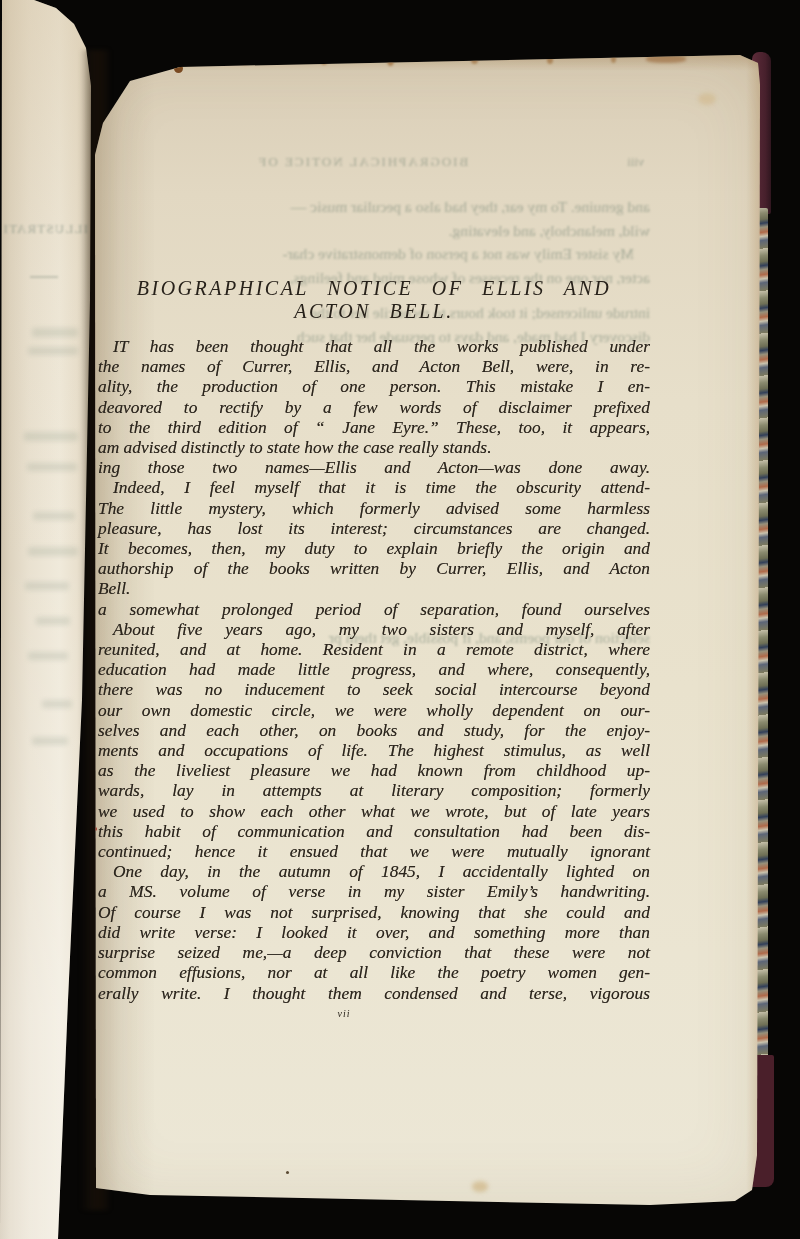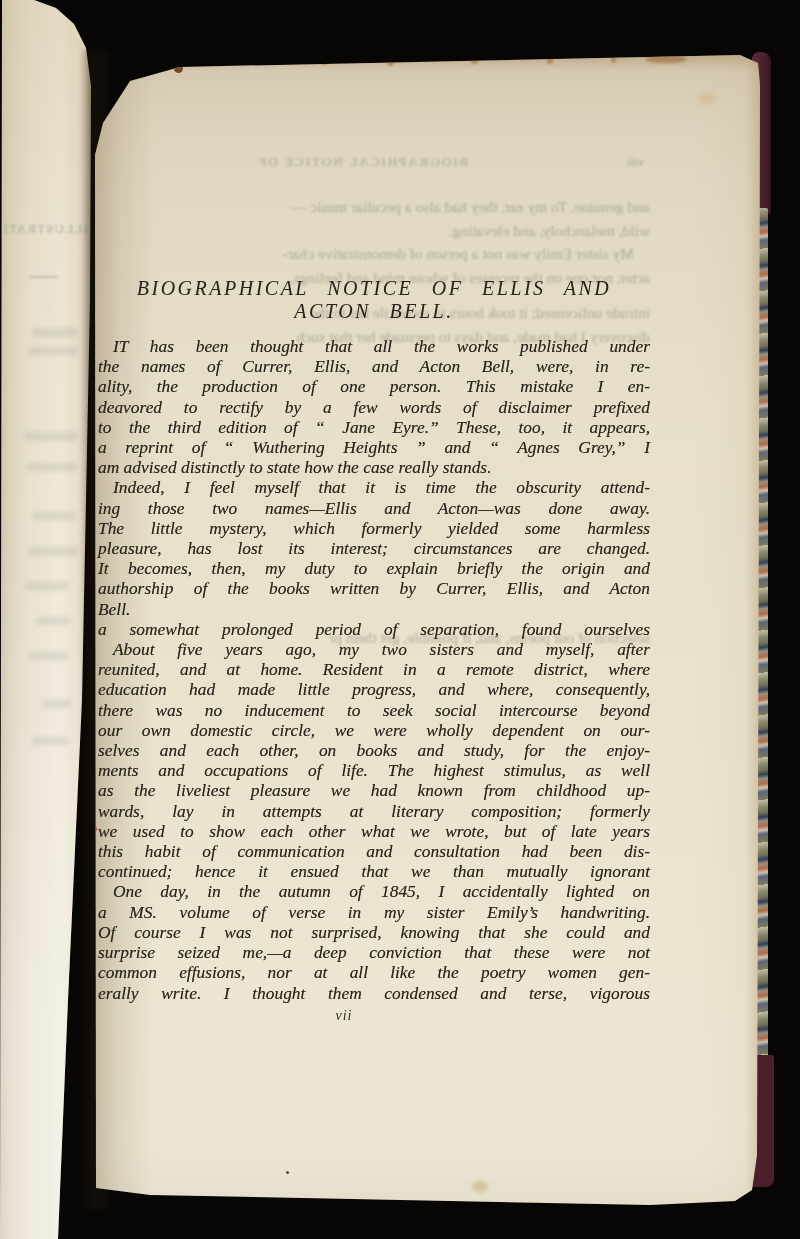--- a/index.html
+++ b/index.html
@@ -63,21 +63,21 @@
 
   
   .content{position:absolute;left:8px;top:0;width:552px;color:#2a241c;font-style:italic;}
   .title{margin-top:222px;text-align:center;font-size:20px;line-height:23px;
     letter-spacing:2.5px;word-spacing:11px;color:#27211a;}
   .body-text{margin-top:13px;font-size:17.4px;line-height:20.2px;color:#2b251d;
     text-shadow:0 0 0.4px rgba(43,37,29,0.55);}
   .line{text-align:justify;text-align-last:justify;white-space:normal;}
   .line.first{text-indent:15px;}
   .line.ragged{text-align-last:left;}
-  .folio{margin-top:5px;text-align:center;font-size:14px;letter-spacing:1px;
+  .folio{margin-top:5px;text-align:center;font-size:10px;letter-spacing:1px;
     transform:translateX(-30px);color:#2b251d;}
 </style>
 </head>
 <body>
 
 <div class="scene">
 
   <div class="left-stack">
     <div class="ghost-spine">ILLUSTRATI</div>
     <div class="spine-dash"></div>
@@ -136,51 +136,51 @@
         <div>BIOGRAPHICAL  NOTICE  OF  ELLIS  AND</div>
         <div>ACTON BELL.</div>
       </div>
       <div class="body-text">
           <div>
             <div class="line first">IT has been thought that all the works published under</div>
             <div class="line">the names of Currer, Ellis, and Acton Bell, were, in re-</div>
             <div class="line">ality, the production of one person.  This mistake I en-</div>
             <div class="line">deavored to rectify by a few words of disclaimer prefixed</div>
             <div class="line">to the third edition of “ Jane Eyre.”  These, too, it appears,</div>
-            <div class="line">a reprint of “ Wuthering Heights ” and “ Agnes Grey,” I</div>
             <div class="line ragged">am advised distinctly to state how the case really stands.</div>
           </div>
           <div>
+            <div class="line">ing those two names—Ellis and Acton—was done away.</div>
             <div class="line first">Indeed, I feel myself that it is time the obscurity attend-</div>
-            <div class="line">ing those two names—Ellis and Acton—was done away.</div>
-            <div class="line">The little mystery, which formerly yielded some harmless</div>
+            <div class="line">The little mystery, which formerly advised some harmless</div>
             <div class="line">pleasure, has lost its interest; circumstances are changed.</div>
             <div class="line">It becomes, then, my duty to explain briefly the origin and</div>
             <div class="line">authorship of the books written by Currer, Ellis, and Acton</div>
             <div class="line ragged">Bell.</div>
           </div>
           <div>
             <div class="line">a somewhat prolonged period of separation, found ourselves</div>
             <div class="line first">About five years ago, my two sisters and myself, after</div>
             <div class="line">reunited, and at home.  Resident in a remote district, where</div>
             <div class="line">education had made little progress, and where, consequently,</div>
             <div class="line">there was no inducement to seek social intercourse beyond</div>
             <div class="line">our own domestic circle, we were wholly dependent on our-</div>
             <div class="line">selves and each other, on books and study, for the enjoy-</div>
             <div class="line">ments and occupations of life. The highest stimulus, as well</div>
             <div class="line">as the liveliest pleasure we had known from childhood up-</div>
             <div class="line">wards, lay in attempts at literary composition; formerly</div>
             <div class="line">we used to show each other what we wrote, but of late years</div>
             <div class="line">this habit of communication and consultation had been dis-</div>
-            <div class="line">continued; hence it ensued that we than mutually ignorant</div>
+            <div class="line">continued; hence it ensued that we were mutually ignorant</div>
           </div>
           <div>
             <div class="line first">One day, in the autumn of 1845, I accidentally lighted on</div>
             <div class="line">a MS. volume of verse in my sister Emily’s handwriting.</div>
             <div class="line">Of course I was not surprised, knowing that she could and</div>
+            <div class="line">did write verse: I looked it over, and something more than</div>
             <div class="line">surprise seized me,—a deep conviction that these were not</div>
             <div class="line">common effusions, nor at all like the poetry women gen-</div>
             <div class="line">erally write.  I thought them condensed and terse, vigorous</div>
           </div>
         </div>
       <div class="folio">vii</div>
     </div>
   </div>
 </div>
 

